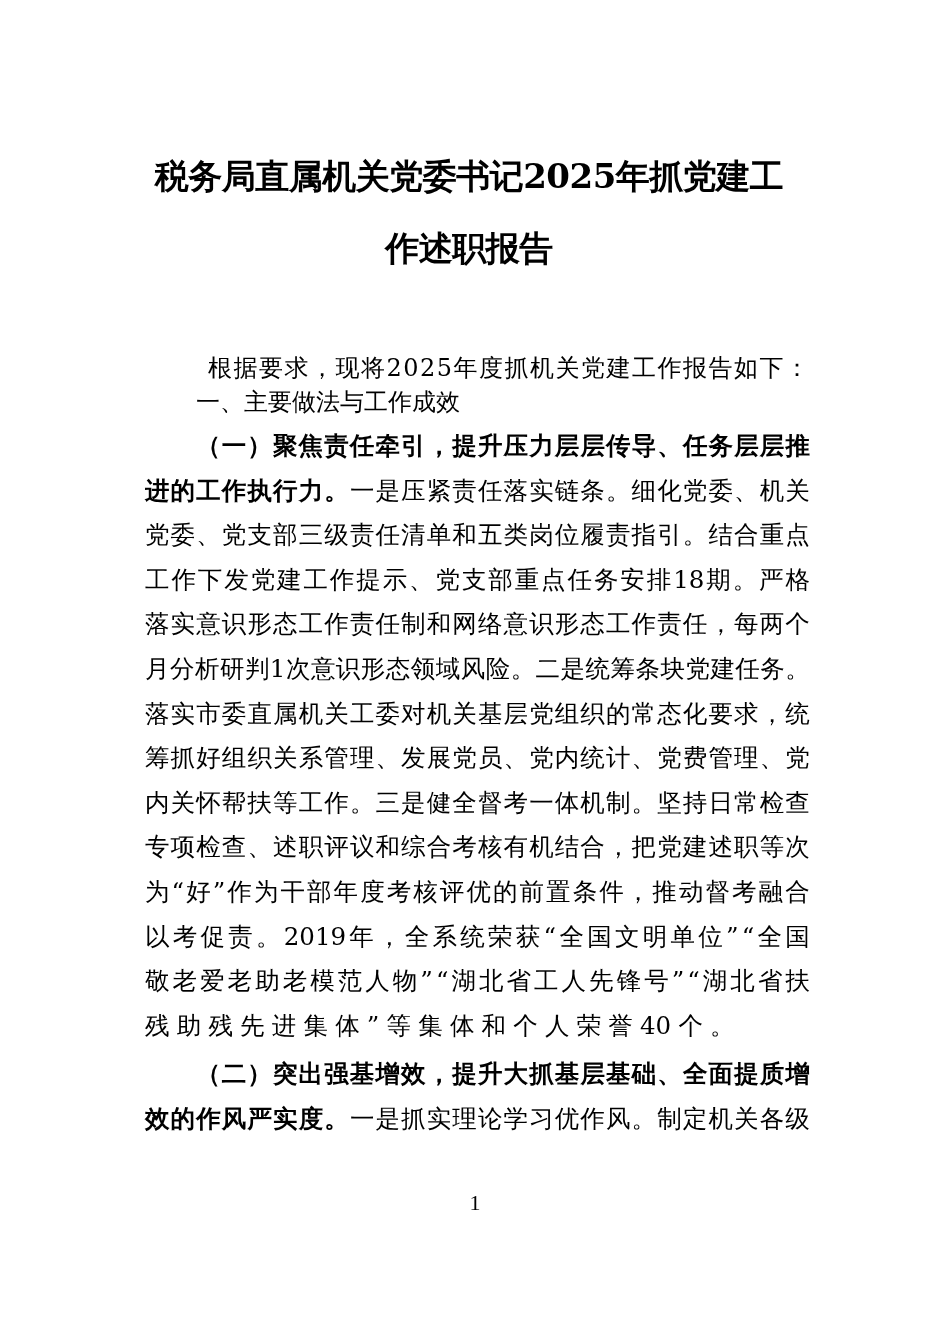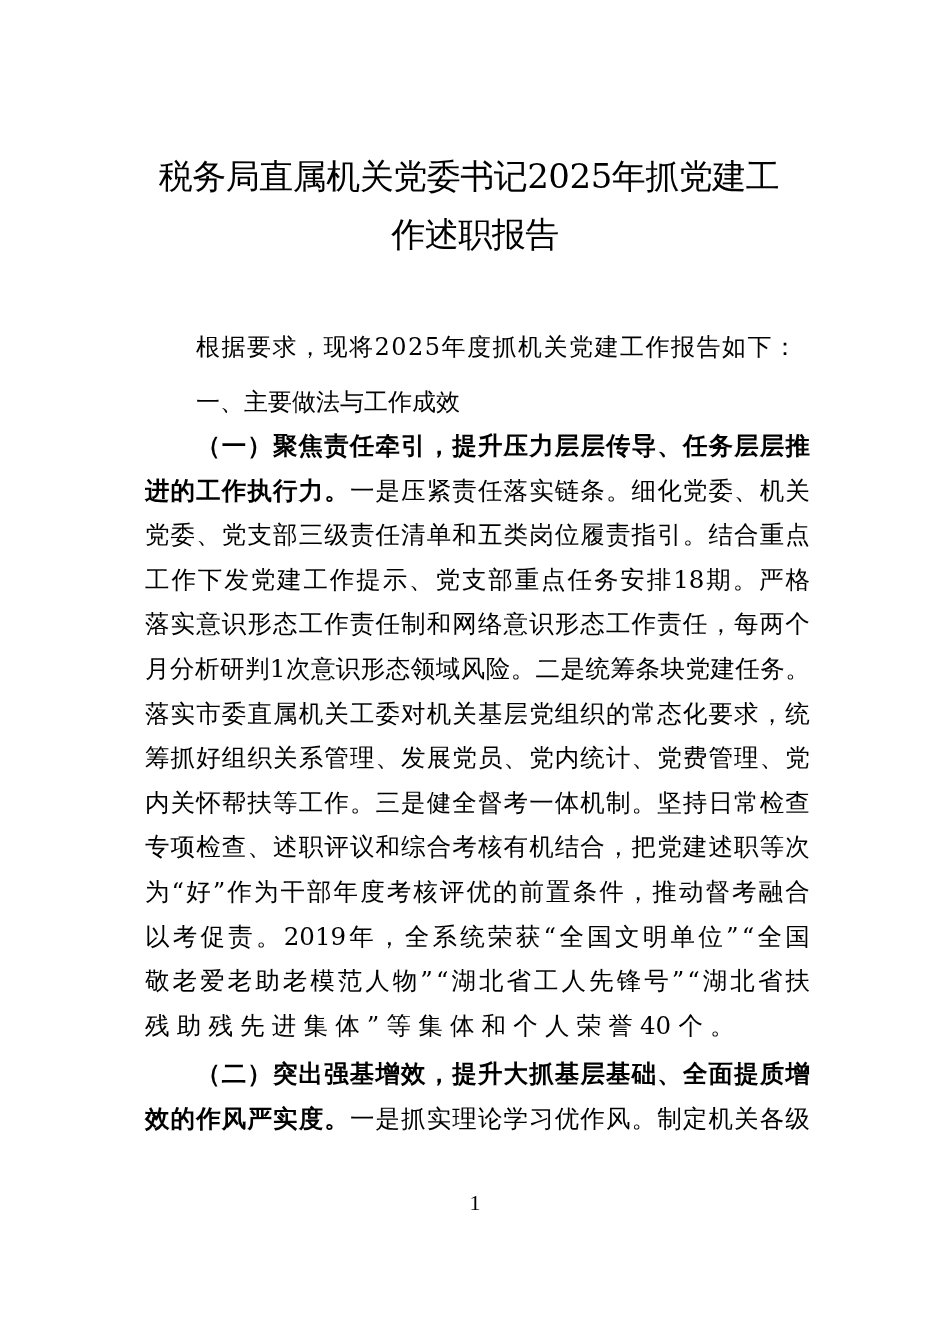--- a/index.html
+++ b/index.html
@@ -20,21 +20,21 @@
     left: 0; top: 0;
     width: 950px; height: 1344px;
     background: #ffffff;
   }
   .title-line {
     position: absolute;
     left: 0;
     width: 938px;
     text-align: center;
     font-family: "DejaVu Serif", "Liberation Serif", serif;
-    font-weight: normal;
+    font-weight: bold;
     font-size: 34px;
     line-height: 44px;
     letter-spacing: -0.5px;
     white-space: nowrap;
   }
   .line {
     position: absolute;
     left: 145px;
     width: 665px;
     height: 44px;
@@ -79,23 +79,23 @@
     font-size: 22px;
     line-height: 30px;
   }
 </style>
 </head>
 <body>
 
 <div class="page">
 
   <div class="title-line" style="top:154px;">税务局直属机关党委书记2025年抓党建工</div>
-  <div class="title-line" style="top:212px;padding-left:6px;">作述职报告</div>
-
-  <div class="intro" style="top:325px;">根据要求，现将2025年度抓机关党建工作报告如下：</div>
+  <div class="title-line" style="top:226px;">作述职报告</div>
+
+  <div class="intro" style="top:346px;margin-left:12px;">根据要求，现将2025年度抓机关党建工作报告如下：</div>
 
   <div class="heading-1" style="top:380px;">一、主要做法与工作成效</div>
 
   <div id="para1">
       <div class="line indent" style="top: 424px;">
         <span class="seg bold">（</span>
         <span class="seg bold">一</span>
         <span class="seg bold">）</span>
         <span class="seg bold">聚</span>
         <span class="seg bold">焦</span>

